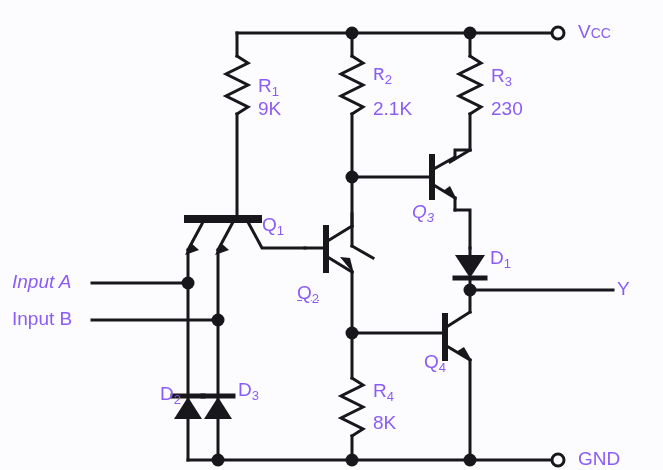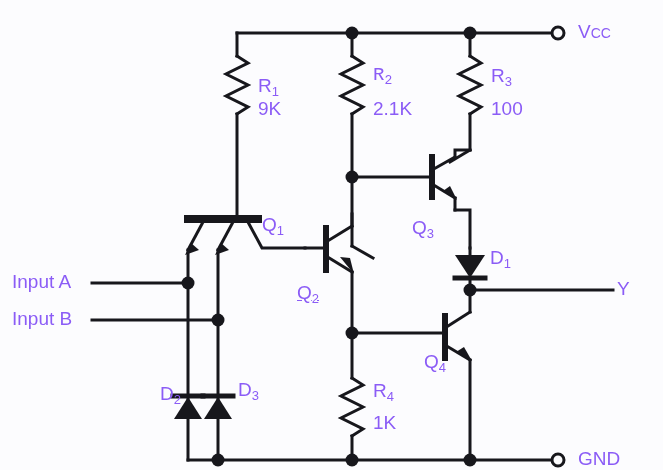--- a/index.html
+++ b/index.html
@@ -136,50 +136,50 @@
   <g fill="#fcfcfe" stroke="#17171c" stroke-width="3">
     <circle cx="558" cy="33" r="6"></circle>
     <circle cx="558" cy="460" r="6"></circle>
   </g>
 </svg>
 
 <div class="lbl" style="left:578px;top:22px;">V<span class="sc">CC</span></div>
 <div class="lbl" style="left:578px;top:449px;">GND</div>
 <div class="lbl" style="left:617px;top:279px;">Y</div>
 
-<div class="lbl" style="left:12px;top:272px;">Input A</div>
+<div class="lbl" style="left:12px;top:272px;font-style:italic;">Input A</div>
 <div class="lbl" style="left:12px;top:309px;">Input B</div>
 
 <div class="lbl" style="left:258px;top:76px;">
   <span>R</span><sub>1</sub>
 </div>
 <div class="lbl" style="left:258px;top:99px;">9K</div>
 
 <div class="lbl" style="left:373px;top:66px;font-family:Liberation Mono, monospace;">
   <span>R</span><sub>2</sub>
 </div>
 <div class="lbl" style="left:373px;top:99px;">2.1K</div>
 
 <div class="lbl" style="left:491px;top:66px;">
   <span>R</span><sub>3</sub>
 </div>
-<div class="lbl" style="left:491px;top:99px;">100</div>
+<div class="lbl" style="left:491px;top:99px;">230</div>
 
 <div class="lbl" style="left:373px;top:381px;">
   <span>R</span><sub>4</sub>
 </div>
-<div class="lbl" style="left:373px;top:413px;">1K</div>
+<div class="lbl" style="left:373px;top:413px;">8K</div>
 
 <div class="lbl" style="left:262px;top:215px;">
   <span>Q</span><sub>1</sub>
 </div>
 <div class="lbl" style="left:297px;top:283px;text-decoration:underline;">
   <span>Q</span><sub>2</sub>
 </div>
-<div class="lbl" style="left:412px;top:218px;">
+<div class="lbl" style="left:412px;top:202px;font-style:italic;">
   <span>Q</span><sub>3</sub>
 </div>
 <div class="lbl" style="left:424px;top:352px;">
   <span>Q</span><sub>4</sub>
 </div>
 
 <div class="lbl" style="left:490px;top:248px;">
   <span>D</span><sub>1</sub>
 </div>
 <div class="lbl" style="left:140px;top:384px;margin-left:20px;">

